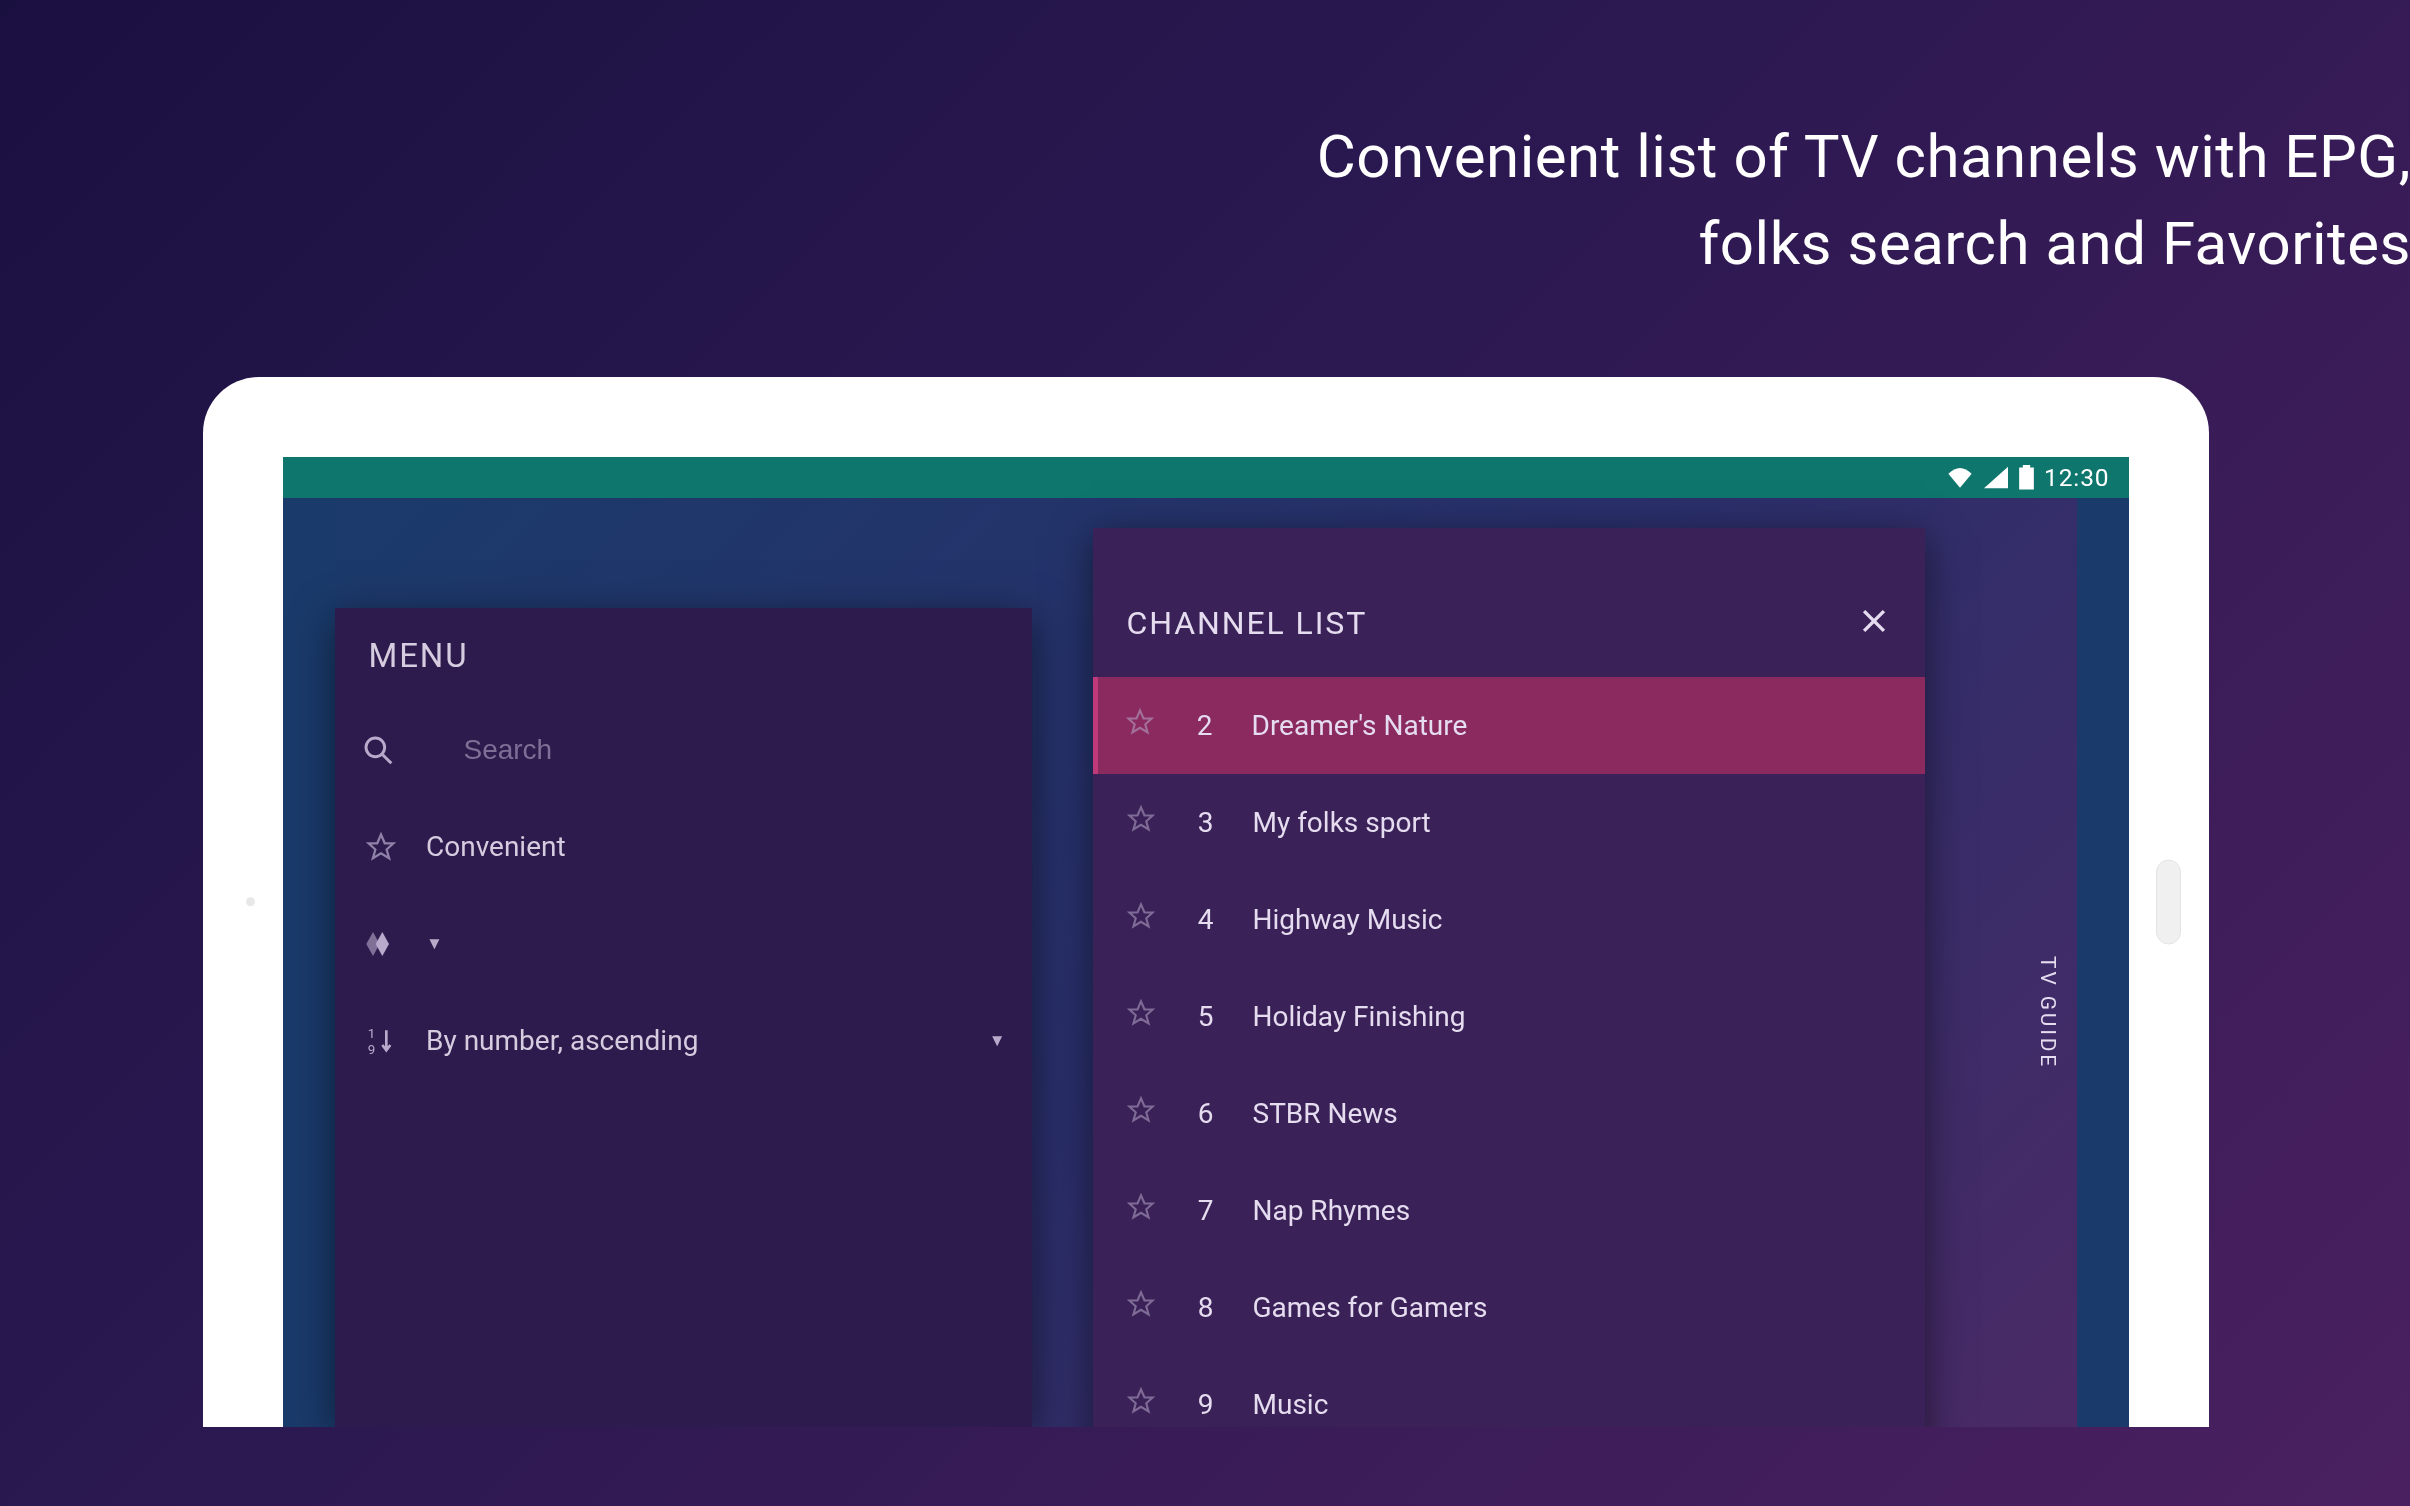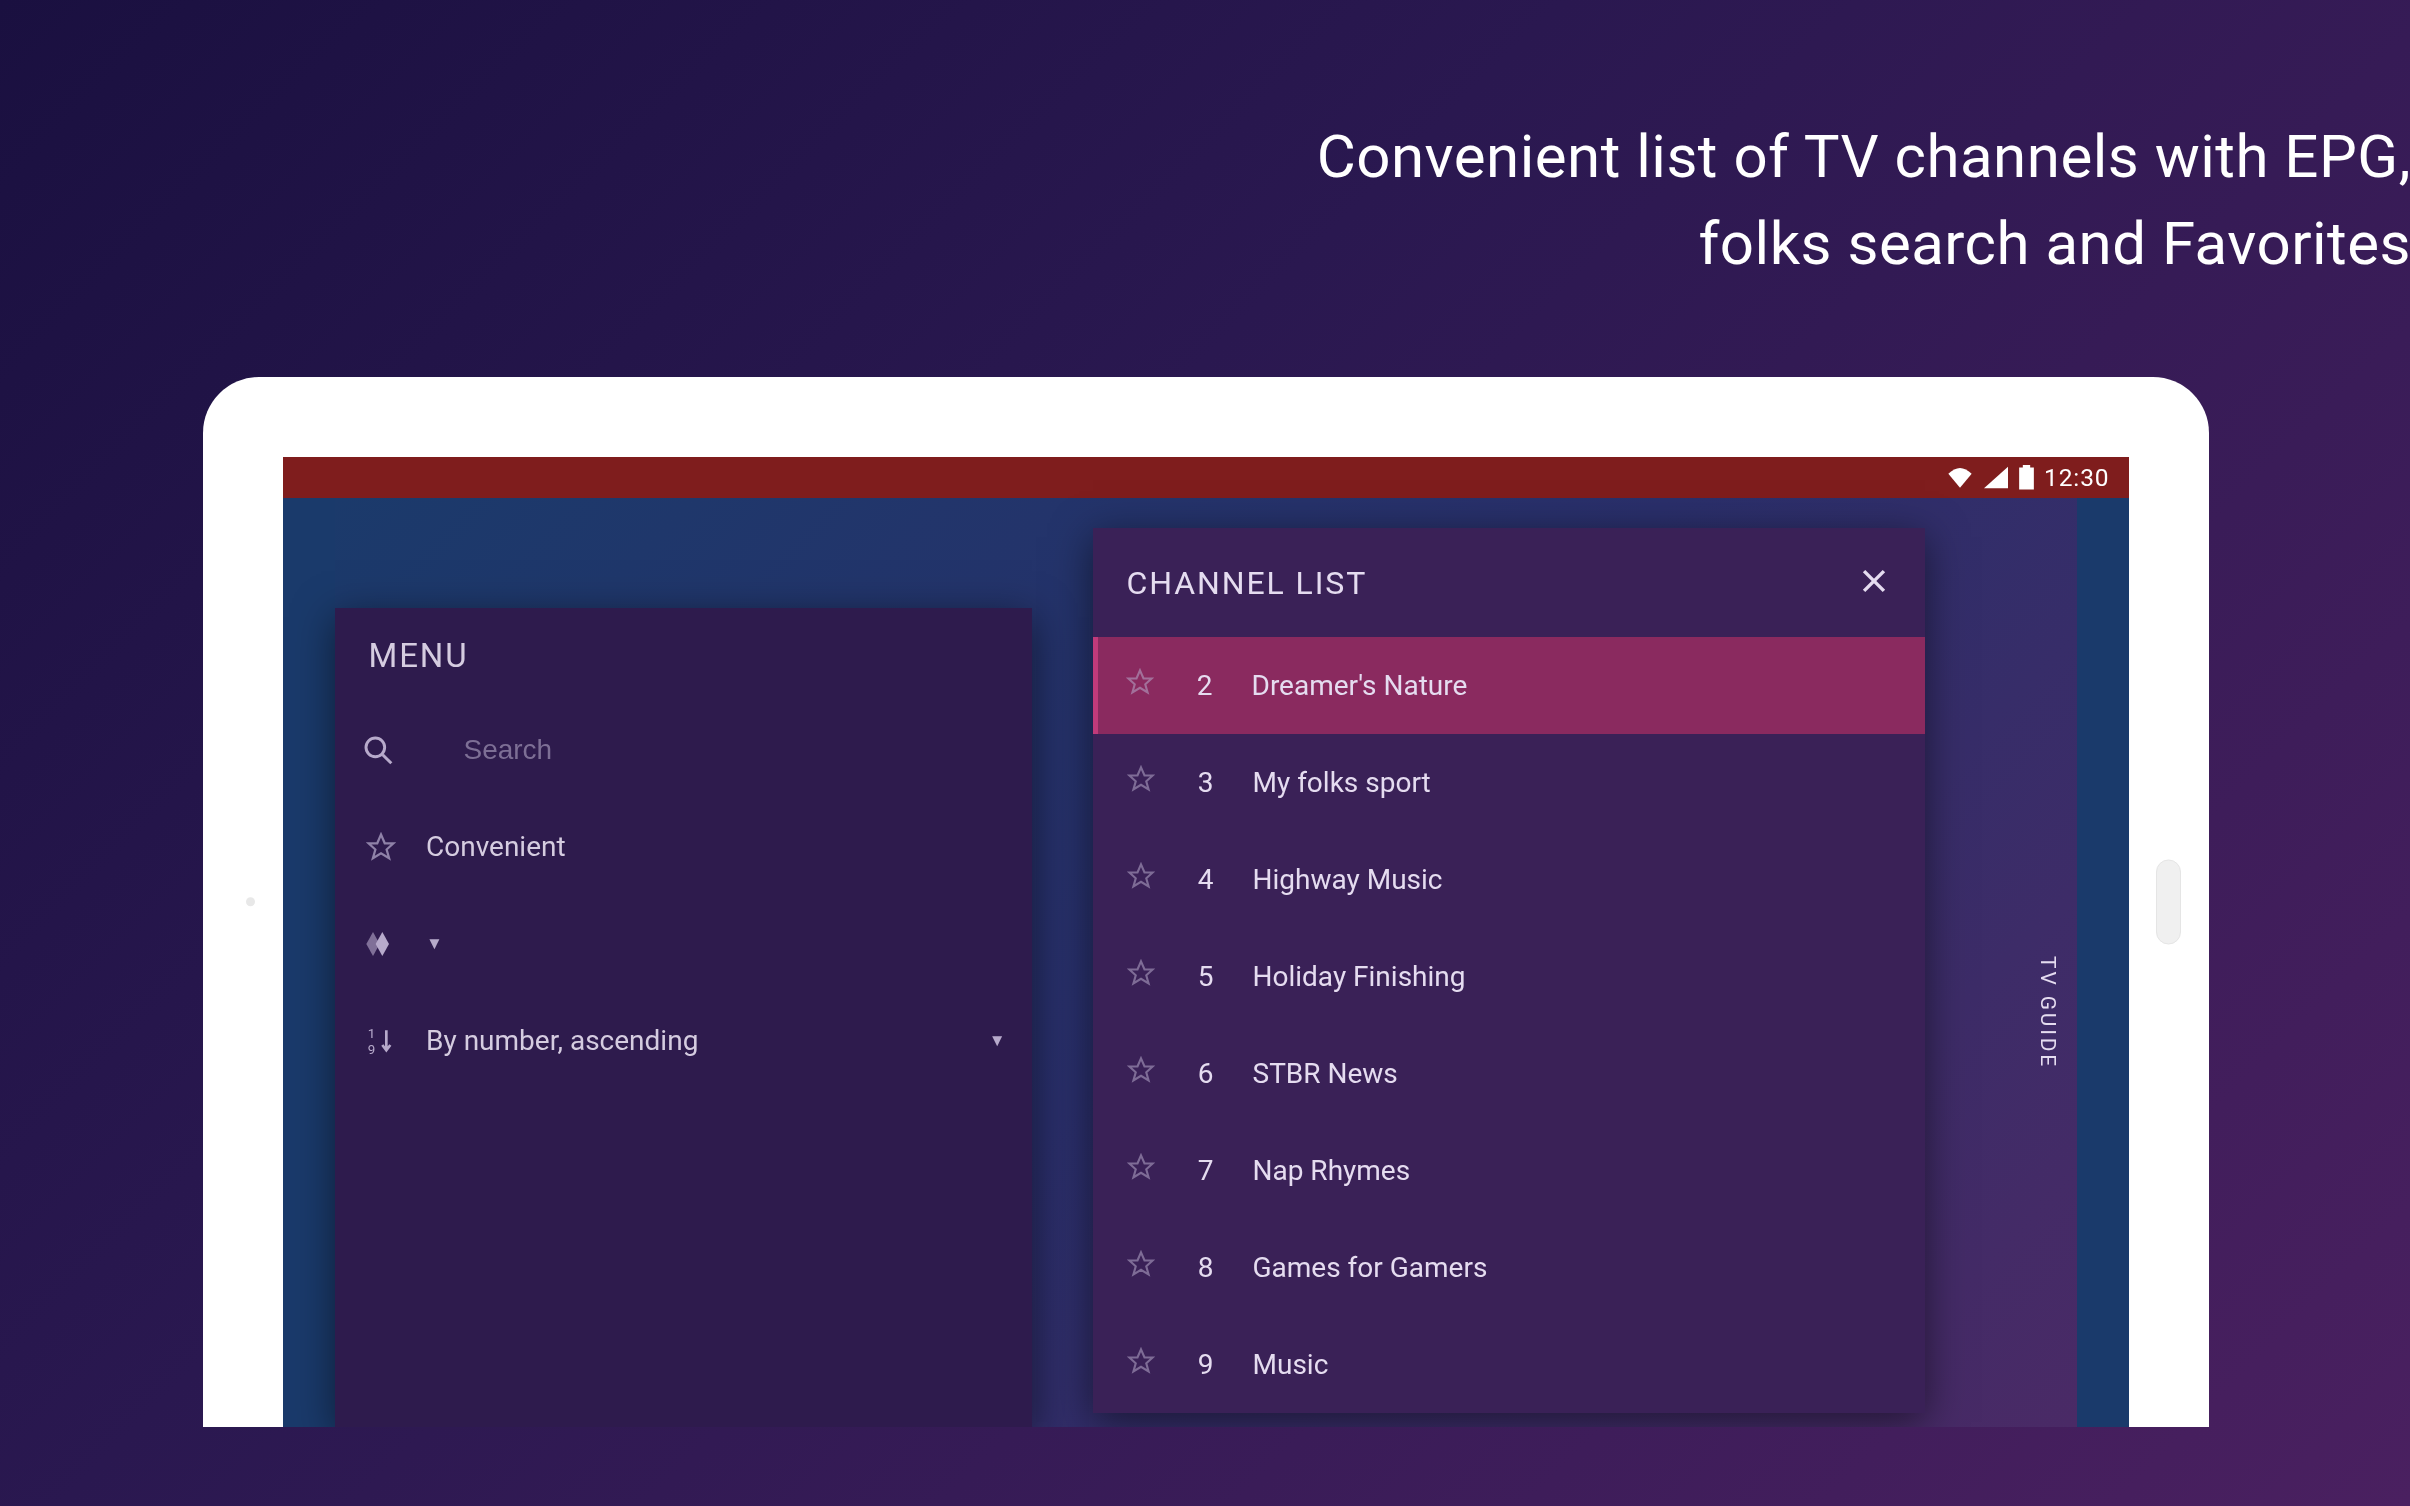--- a/index.html
+++ b/index.html
@@ -41,21 +41,21 @@
     width: 100%;
     height: 970px;
     background: #1a3a6b;
     position: relative;
     overflow: hidden;
   }
   .statusbar {
     position: absolute;
     top: 0; left: 0; right: 0;
     height: 41px;
-    background: #7f1d1d;
+    background: #0f766e;
     display: flex;
     justify-content: flex-end;
     align-items: center;
     padding: 16px 19px;
     gap: 9.4px;
     color: #ffffff;
     font-size: 24.5px;
   }
   .statusbar .clock { font-weight: 400; letter-spacing: 0.9px; }
   .statusbar svg { fill: #ffffff; }
@@ -118,20 +118,21 @@
     width: 832px;
     background: #3a2157;
     box-shadow: 0 9.4px 38px rgba(0,0,0,0.5);
   }
   .channel-header {
     display: flex;
     align-items: center;
     justify-content: space-between;
     padding: 8px 34px;
     height: 109px;
+    margin-top: 40px;
   }
   .channel-header .title {
     color: #e5dcf0;
     font-size: 32px;
     letter-spacing: 1.9px;
   }
   .channel-header .close {
     color: #e5dcf0;
     cursor: pointer;
   }

